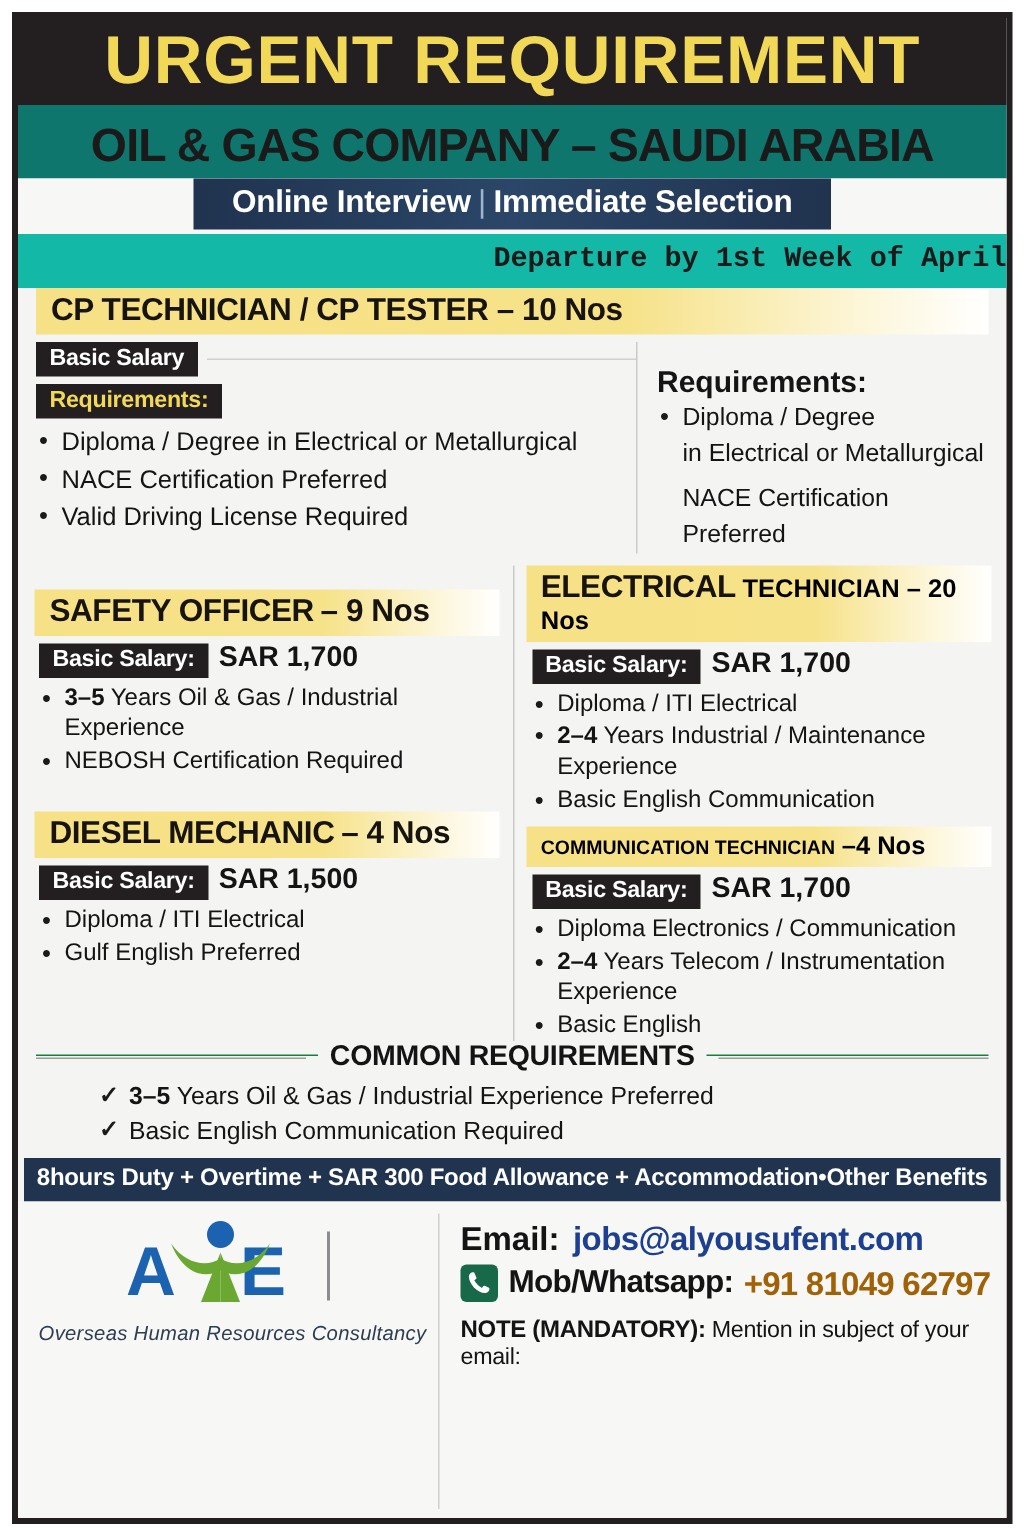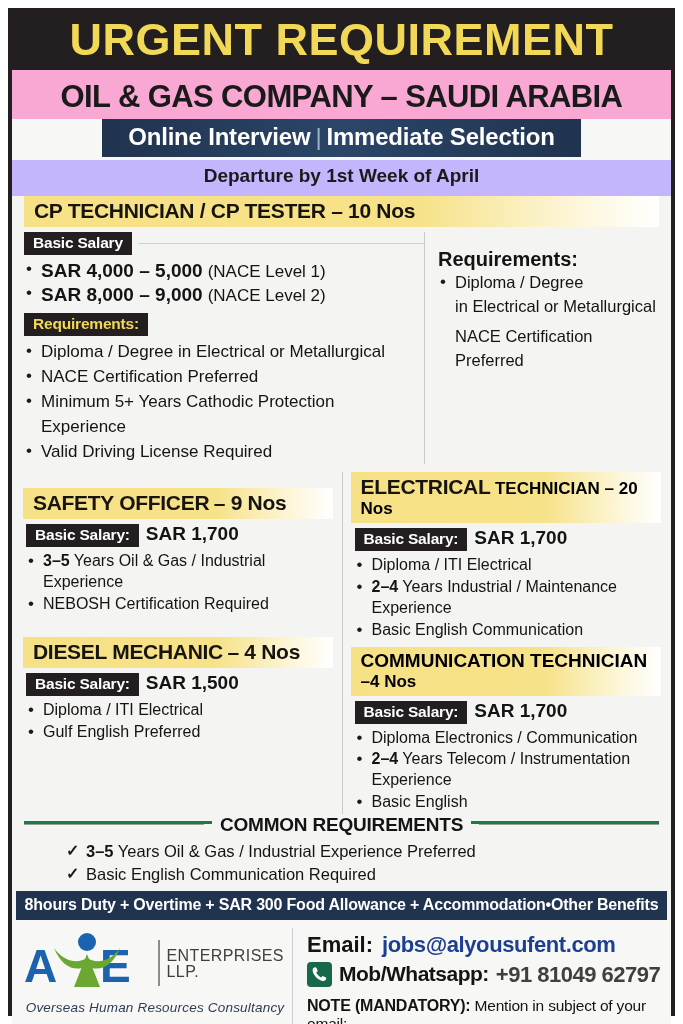--- a/index.html
+++ b/index.html
@@ -33,65 +33,66 @@
     font-size: 45px;
     font-weight: bold;
     letter-spacing: 0.5px;
     line-height: 1;
     font-stretch: condensed;
   }
 
   .company-line {
     text-align: center;
     padding: 9px 0 4px 0;
-    background: #f9a8d4;
+    background: #0f766e;
   }
   .company-line .t {
     font-size: 31px;
     font-weight: bold;
     color: #1a1a1a;
     letter-spacing: -0.6px;
     white-space: nowrap;
   }
 
   .blue-bar-wrap { background: #f7f7f5; text-align: center; padding-bottom: 3px;}
   .blue-bar {
     display: inline-block;
     background: linear-gradient(90deg,#20334f 0%, #2b4668 50%, #20334f 100%);
     padding: 4px 26px 6px 26px;
   }
   .blue-bar .t {
     color: #ffffff;
-    font-size: 24px;
+    font-size: 21px;
     font-weight: bold;
     letter-spacing: -0.2px;
   }
   .blue-bar .sep { color: #9fb3cc; font-weight: normal; padding: 0 5px; }
 
   .departure {
-    text-align: center;
-    background: #c4b5fd;
+    text-align: right;
+    background: #14b8a6;
     padding: 5px 0 9px 0;
+    font-family: Liberation Mono, monospace;
   }
   .departure .t {
     font-size: 19px;
     font-weight: bold;
     color: #1a1a1a;
   }
 
   
   .band {
     background: linear-gradient(90deg,#f7e187 0%,#f6e288 62%,#fdf7dd 88%,#ffffff 100%);
     padding: 3px 0 4px 10px;
     margin: 0 10px;
   }
   .band.full { margin: 0 12px; }
   .band .t { font-size: 21px; font-weight: bold; color: #17140f; letter-spacing: -0.3px;}
   .band .light { font-size: 17px; font-weight: bold; }
-  .band .med { font-size: 19px; font-weight: bold; }
+  .band .med { font-size: 13px; font-weight: bold; }
 
   
   .cp-block { padding: 5px 12px 4px 12px; display: flex; }
   .cp-left { width: 400px; }
   .cp-right { flex: 1; border-left: 1px solid #c9c9c9; padding-left: 13px; padding-top: 16px;}
 
   .chip {
     display: inline-block;
     background: #231f20;
     color: #ffffff;
@@ -138,21 +139,21 @@
   .salary-row { display: flex; align-items: baseline; gap: 7px; }
   .salary-row .val { font-size: 19px; font-weight: bold; color: #141414; }
 
   .job ul { margin-top: 4px; }
   .job li { font-size: 16px; line-height: 1.3; color: #141414; margin-bottom: 1px; }
   .job li .b { font-weight: bold; }
 
   
   .common {
     margin: 2px 12px 0 12px;
-    border-top: 3px solid #15803d;
+    border-top: 1px solid #15803d;
     padding-top: 0px;
   }
   .common-title-row { display:flex; align-items:center; gap:8px; margin-top:-10px;}
   .common-title-row .rule { flex:1; height:1px; background:#9c9c9c; }
   .common-title {
     font-size: 19px; font-weight: bold; color:#141414; letter-spacing:-0.2px;
     background:#f4f4f2; padding:0 8px;
   }
   .common ul { margin: 4px 0 4px 0; padding-left: 42px; }
   .common li { font-size: 16.5px; line-height: 1.38; color:#141414; padding-left: 20px;}
@@ -181,21 +182,21 @@
   .logo-text .l2 { font-size: 16px; color:#3f3f3f; letter-spacing: 0.4px; margin-top:2px;}
   .tagline { text-align:center; font-size: 13.5px; font-style: italic; color:#2d3d52; margin-top: 6px; letter-spacing:0.2px;}
 
   .email-row { display:flex; align-items:baseline; gap:9px; }
   .email-row .lbl { font-size: 22px; font-weight:bold; color:#141414; }
   .email-row .val { font-size: 22px; font-weight:bold; color:#1d3f8f; letter-spacing:-0.4px;}
 
   .mob-row { display:flex; align-items:flex-start; gap:7px; margin-top: 4px;}
   .wa-icon { width: 25px; height: 25px; background:#17694a; border-radius:4px; position:relative; flex:none;}
   .mob-row .lbl { font-size: 21px; font-weight:bold; color:#141414; letter-spacing:-0.5px;}
-  .mob-row .num { font-size: 22px; font-weight:bold; color:#404040; letter-spacing:-0.5px;}
+  .mob-row .num { font-size: 22px; font-weight:bold; color:#a16207; letter-spacing:-0.5px;}
 
   .note { margin-top: 9px; }
   .note .n1 { font-size: 15.5px; color:#141414; letter-spacing:-0.2px;}
   .note .n1 .b { font-weight: bold; font-size: 16px; }
 </style>
 </head>
 <body>
 
 <div class="poster">
 
@@ -220,37 +221,26 @@
   <div class="band full">
     <span class="t">CP TECHNICIAN / CP TESTER – 10 Nos</span>
   </div>
 
   <div class="cp-block">
     <div class="cp-left">
       <div class="chip-rule">
         <span class="chip">Basic Salary</span>
         <span class="rule"></span>
       </div>
-      <ul class="sal-list">
-        <li>
-          <span class="b">SAR 4,000 – 5,000</span>
-          <span class="n">(NACE Level 1)</span>
-        </li>
-        <li>
-          <span class="b">SAR 8,000 – 9,000</span>
-          <span class="n">(NACE Level 2)</span>
-        </li>
-      </ul>
       <div style="margin-top:5px;">
         <span class="chip yellow-text">Requirements:</span>
       </div>
       <ul class="req-list">
         <li>Diploma / Degree in Electrical or Metallurgical</li>
         <li>NACE Certification Preferred</li>
-        <li>Minimum 5+ Years Cathodic Protection Experience</li>
         <li>Valid Driving License Required</li>
       </ul>
     </div>
 
     <div class="cp-right">
       <div class="rreq-title">Requirements:</div>
       <ul class="rreq-list">
         <li>Diploma / Degree</li>
       </ul>
       <div class="rreq-cont">in Electrical or Metallurgical</div>
@@ -362,21 +352,20 @@
             <text x="0" y="50" font-family="Liberation Sans, sans-serif" font-size="46" font-weight="bold" fill="#1b63b0">A</text>
             <text x="76" y="50" font-family="Liberation Sans, sans-serif" font-size="46" font-weight="bold" fill="#1b63b0">E</text>
             <circle cx="63" cy="10" r="9" fill="#1b63b0"></circle>
             <path d="M63 22 L63 55 L50 55 Z" fill="#6aa832"></path>
             <path d="M63 22 L63 55 L76 55 Z" fill="#6aa832"></path>
             <path d="M30 16 C40 30 54 32 63 26 C72 32 86 30 96 16 C88 36 74 40 63 34 C52 40 38 36 30 16 Z" fill="#6aa832"></path>
           </svg>
         </div>
         <div class="logo-divider"></div>
         <div class="logo-text">
-          <div class="l2">ENTERPRISES LLP.</div>
         </div>
       </div>
       <div class="tagline">Overseas Human Resources Consultancy</div>
     </div>
 
     <div class="foot-right">
       <div class="email-row">
         <span class="lbl">Email:</span>
         <span class="val">jobs@alyousufent.com</span>
       </div>

